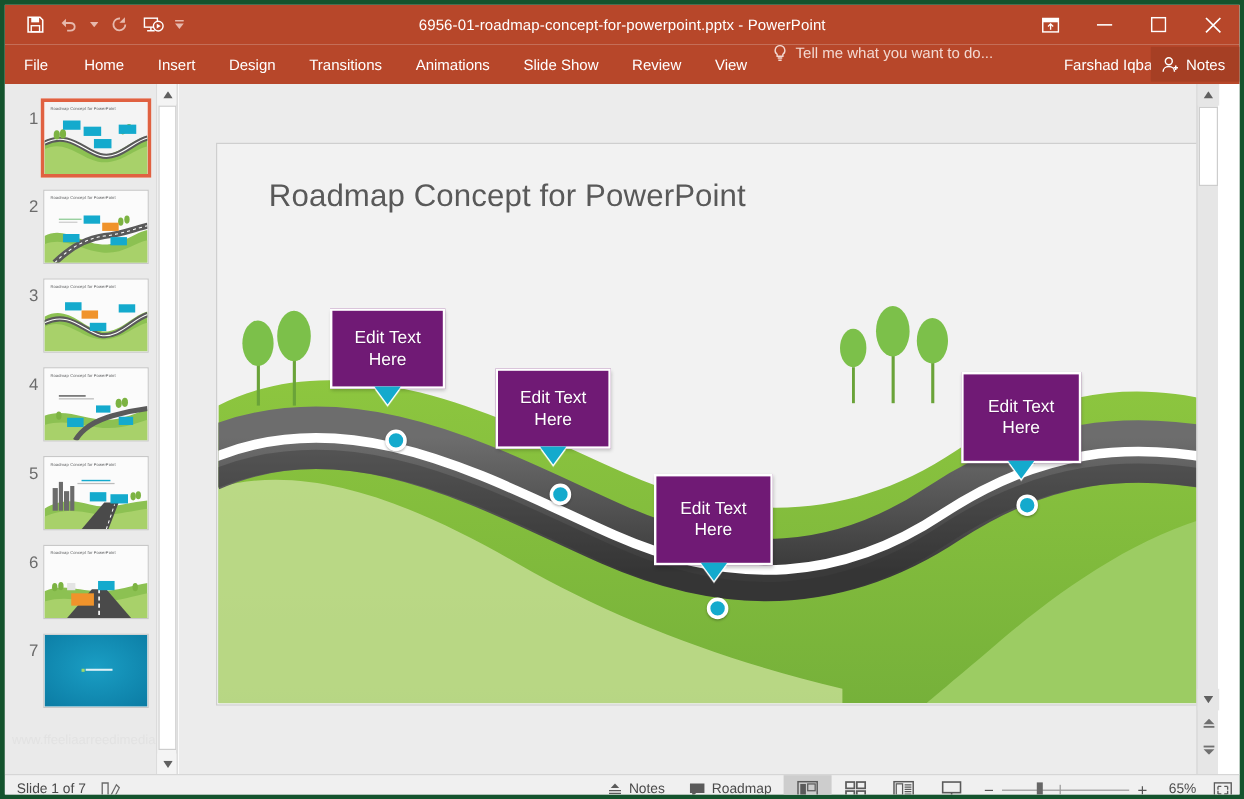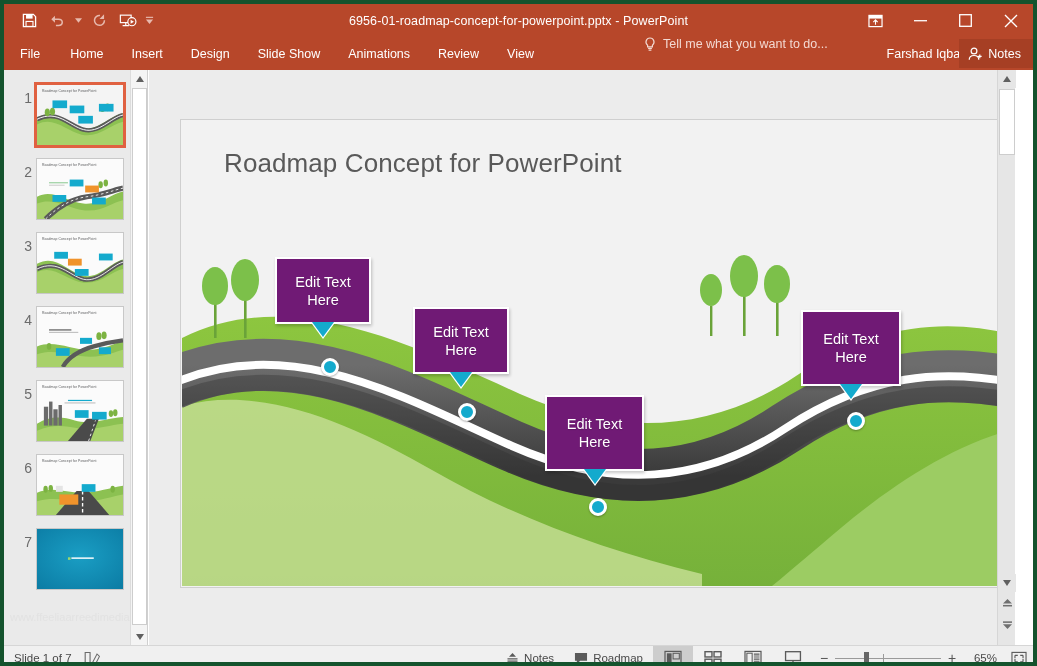--- a/index.html
+++ b/index.html
@@ -327,22 +327,23 @@
       </div>
     </div>
   </div>
 
   <div class="ribbon">
     <div class="tabs">
       <div class="tab file">File</div>
       <div class="tab">Home</div>
       <div class="tab">Insert</div>
       <div class="tab">Design</div>
+      <div class="tab">Transitions</div>
+      <div class="tab">Animations</div>
       <div class="tab">Slide Show</div>
-      <div class="tab">Animations</div>
       <div class="tab">Review</div>
       <div class="tab">View</div>
     </div>
 
     <div class="tellme">
       <svg class="bulb" width="12" height="15" viewBox="0 0 12 15">
           <path d="M6 1a4 4 0 0 0-2.4 7.2v1.6h4.8V8.2A4 4 0 0 0 6 1z" fill="none" stroke="#f3d9d2" stroke-width="1.2"></path>
           <path d="M4.1 11.3h3.8M4.6 13.2h2.8" stroke="#f3d9d2" stroke-width="1.2"></path>
         </svg>
       <span>Tell me what you want to do...</span>

